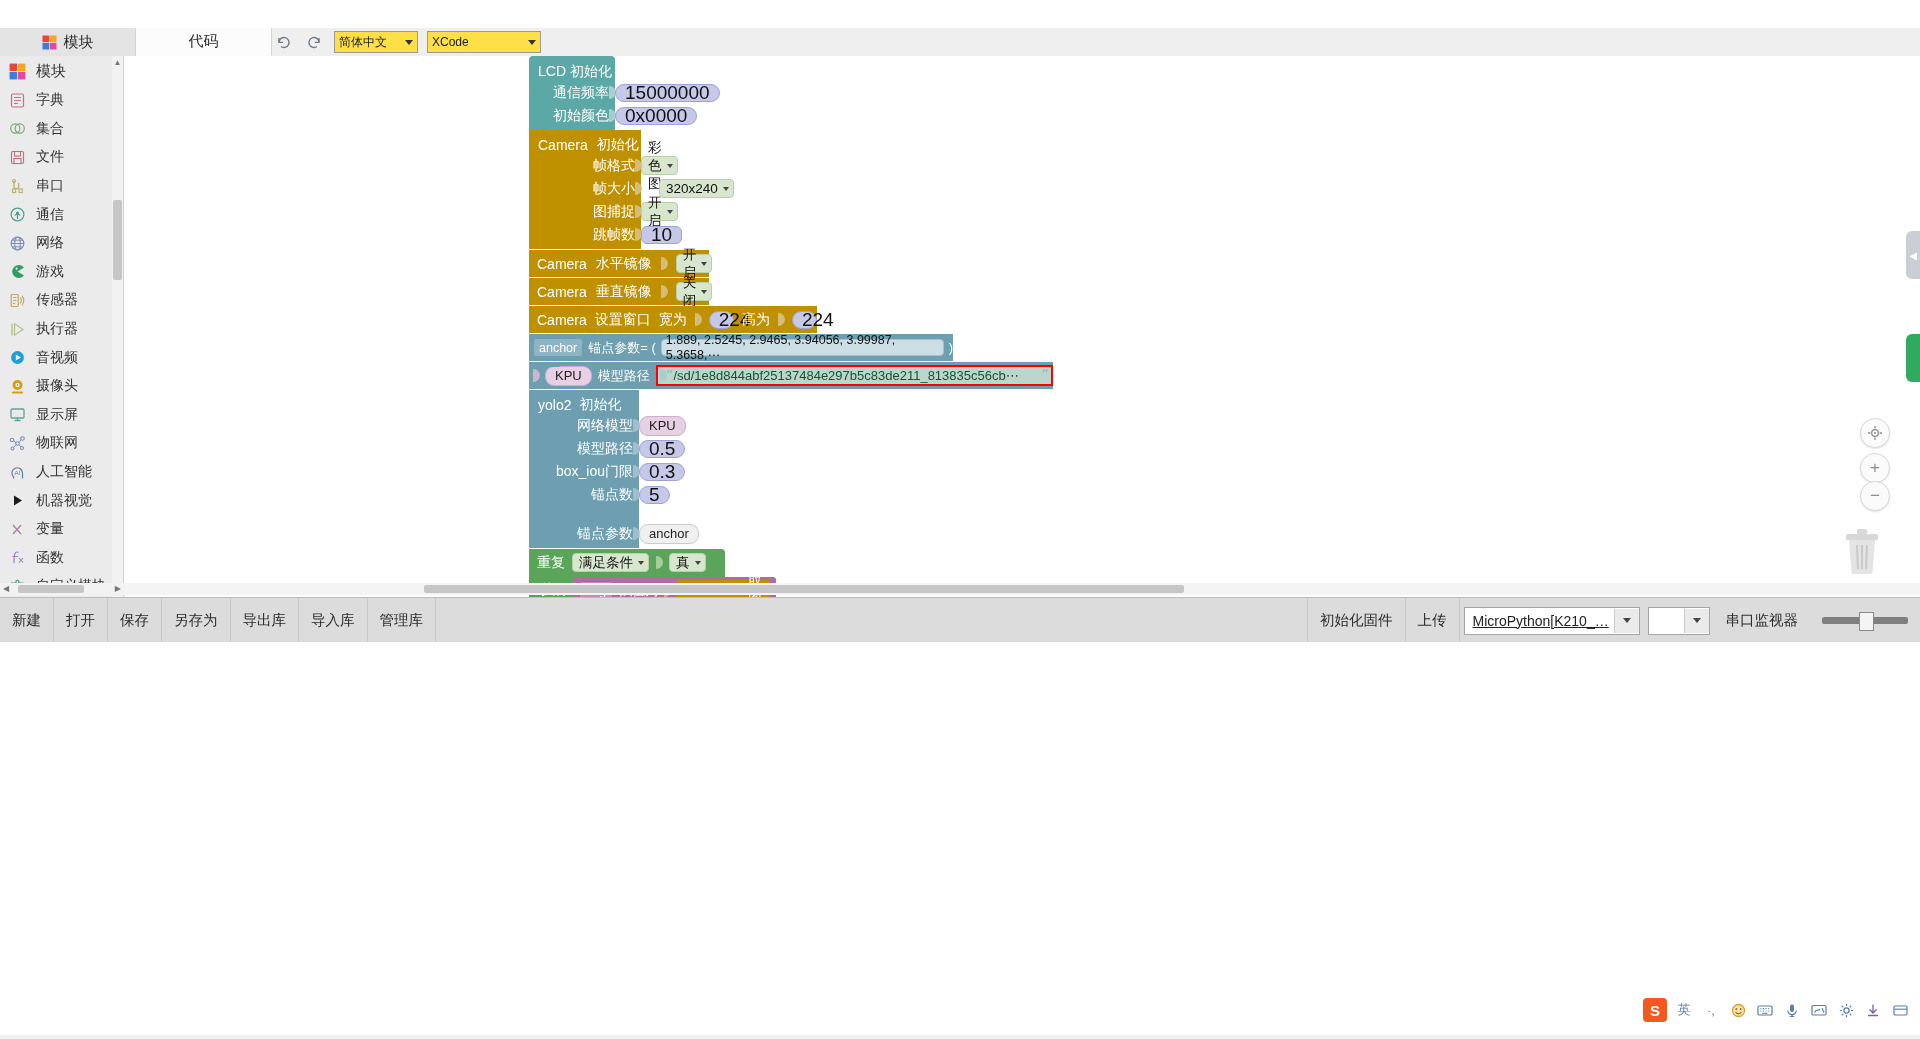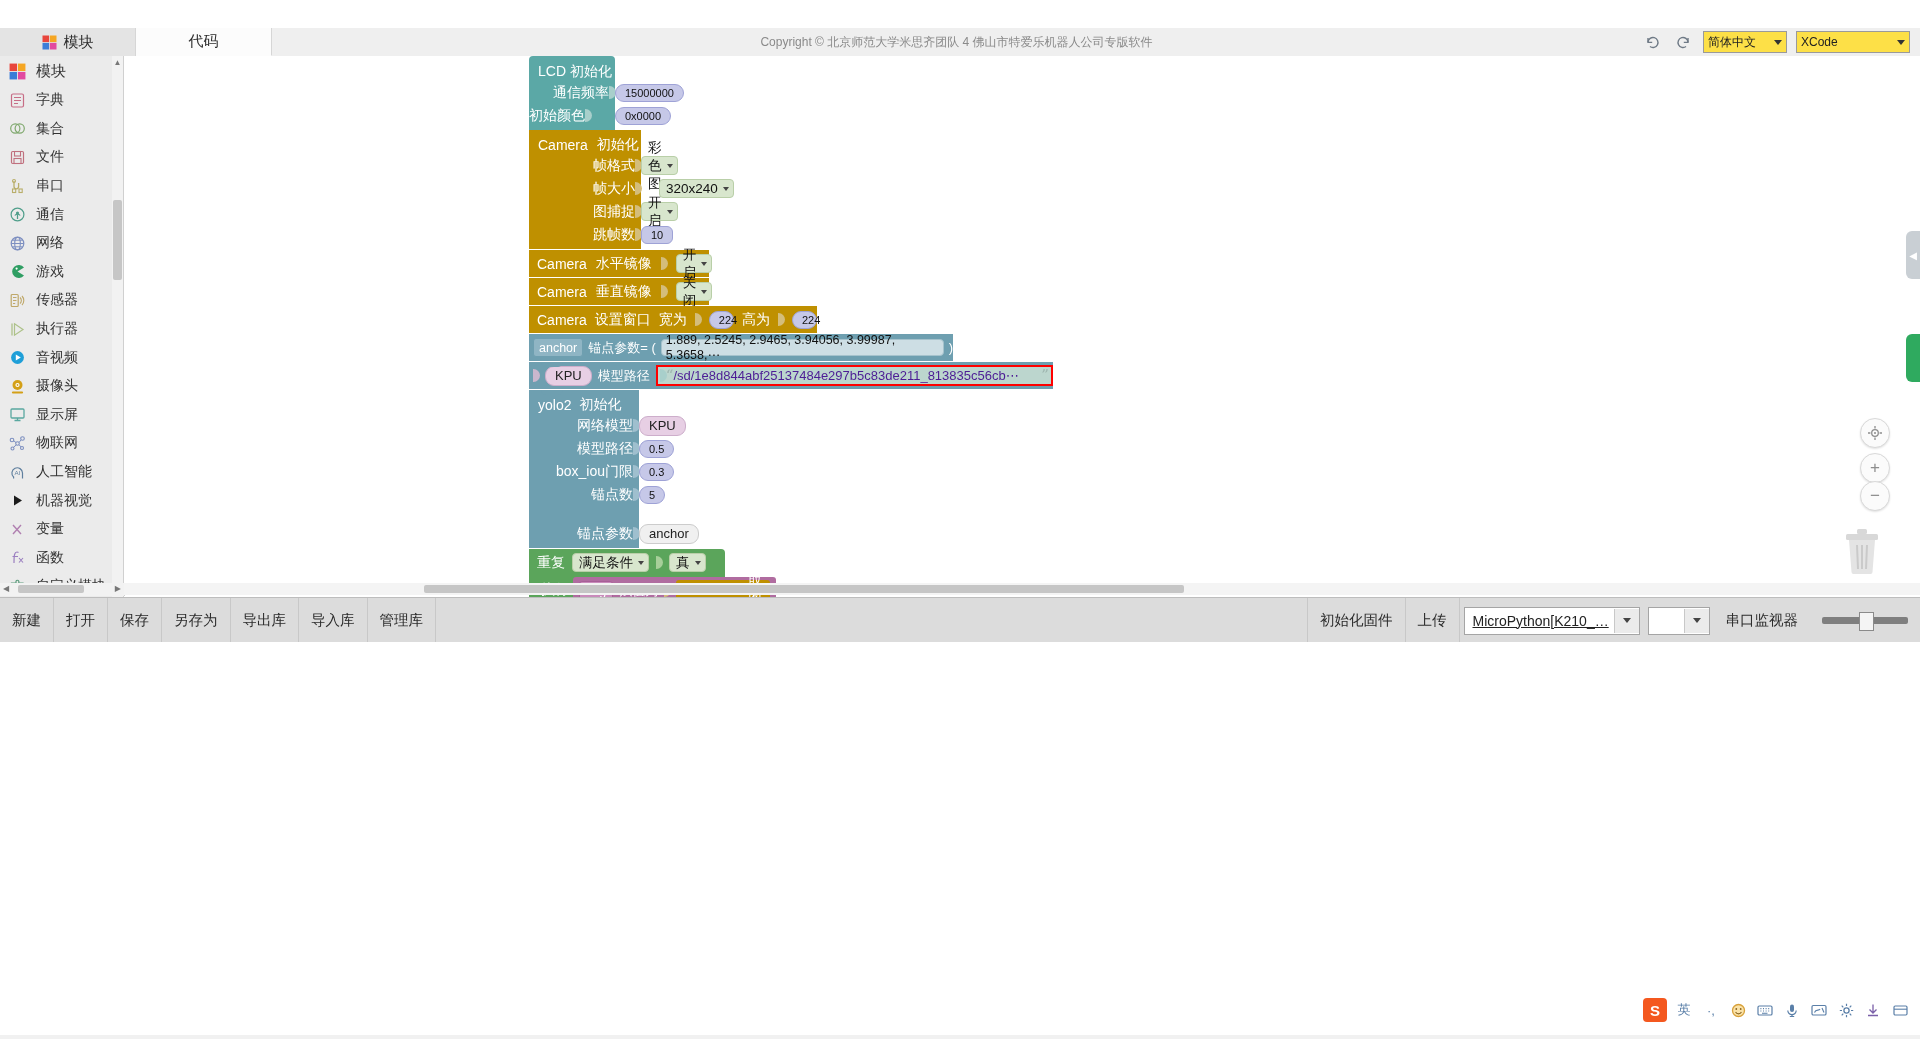--- a/index.html
+++ b/index.html
@@ -107,21 +107,21 @@
     position:absolute;left:12px;top:0;width:22px;height:5px;
     background:inherit;border-radius:0 0 5px 5px;
   }
 
   .row{display:flex;align-items:center;height:21px;}
 
   
   .f-num{
     background:#c6c8e8;border:1px solid #9ea2d6;border-radius:11px;
     height:18px;min-width:22px;padding:0 9px;display:flex;align-items:center;
-    font-size:11px;color:#111;box-sizing:border-box;
+    font-size:19px;color:#111;box-sizing:border-box;
   }
   .f-drop{
     background:#d8e6cd;border:1px solid #b9cfa8;border-radius:4px;
     height:19px;padding:0 15px 0 6px;display:flex;align-items:center;
     font-size:13.5px;color:#111;position:relative;box-sizing:border-box;
   }
   .f-drop::after{
     content:"";position:absolute;right:4px;top:7px;
     border-left:3.5px solid transparent;border-right:3.5px solid transparent;
     border-top:4px solid #444;
@@ -228,21 +228,20 @@
           <rect x="7.9" y="0.5" width="6.6" height="6.6" fill="#f5a623"></rect>
           <rect x="0.5" y="7.9" width="6.6" height="6.6" fill="#3b7dd8"></rect>
           <rect x="7.9" y="7.9" width="6.6" height="6.6" fill="#e24aa0"></rect>
         </svg>
       </span>
       <span>模块</span>
     </div>
     <div class="tab active">
       <span>代码</span>
     </div>
-    <div class="copyright">Copyright © 北京师范大学米思齐团队 4 佛山市特爱乐机器人公司专版软件</div>
     <div class="mb-right">
       <div class="ico-btn">
         <svg width="17" height="17" viewBox="0 0 17 17">
             <path d="M4 8 A5 5 0 1 1 6 12.5" stroke="#6f7a86" stroke-width="1.4" fill="none"></path>
             <path d="M4 4 L4 8.4 L8.2 8.4" stroke="#6f7a86" stroke-width="1.4" fill="none"></path>
           </svg>
       </div>
       <div class="ico-btn">
         <svg width="17" height="17" viewBox="0 0 17 17">
             <path d="M13 8 A5 5 0 1 0 11 12.5" stroke="#6f7a86" stroke-width="1.4" fill="none"></path>
@@ -474,21 +473,21 @@
 
       <div class="stmt" style="background:#5ba8a6;width:86px;border-radius:4px 4px 0 0;padding:5px 0 4px 0;">
         <div class="row" style="padding-left:9px;">
           <span class="blk-label">LCD 初始化</span>
         </div>
         <div class="row" style="justify-content:flex-end;padding-right:0;">
           <span class="blk-label">通信频率</span>
           <span class="plug lcd"></span>
           <span class="f-num" style="position:absolute;left:86px;">15000000</span>
         </div>
-        <div class="row" style="margin-top:2px;">
+        <div class="row" style="justify-content:flex-end;margin-top:2px;">
           <span class="blk-label">初始颜色</span>
           <span class="plug lcd"></span>
           <span class="f-num" style="position:absolute;left:86px;">0x0000</span>
         </div>
       </div>
 
       <div class="stmt" style="background:#bf9000;width:112px;padding:4px 0 4px 0;position:relative;">
         <div class="notch" style="background:#bf9000;"></div>
         <div class="row" style="padding-left:9px;gap:9px;">
           <span class="blk-label">Camera</span>
@@ -562,21 +561,21 @@
 
       <div class="stmt" style="background:#6e9fb0;width:524px;padding:3px 0;position:relative;margin-top:1px;">
         <div class="notch" style="background:#6e9fb0;"></div>
         <div class="row" style="padding-left:4px;gap:6px;">
           <span class="plug" style="background:#cbb7cd;"></span>
           <span class="v-block" style="background:#e7cfe4;border:1px solid #cdaecb;color:#222;height:18px;padding:0 9px;border-radius:9px;font-size:13px;">KPU</span>
           <span class="blk-label" style="font-size:13px;">模型路径</span>
           <span style="display:flex;align-items:center;border:2px solid #ff0000;background:#bcd6ce;height:21px;padding:0 2px;box-sizing:border-box;flex:1;">
             <span class="plug lcd"></span>
             <span class="quote">“</span>
-            <span style="font-size:13px;color:#4c1d95;flex:1;white-space:nowrap;overflow:hidden;">/sd/1e8d844abf25137484e297b5c83de211_813835c56cb⋯</span>
+            <span style="font-size:13px;color:#14532d;flex:1;white-space:nowrap;overflow:hidden;">/sd/1e8d844abf25137484e297b5c83de211_813835c56cb⋯</span>
             <span class="quote">”</span>
           </span>
         </div>
       </div>
 
       <div class="stmt" style="background:#6e9fb0;width:110px;padding:4px 0;position:relative;margin-top:1px;">
         <div class="notch" style="background:#6e9fb0;"></div>
         <div class="row" style="padding-left:9px;gap:8px;">
           <span class="blk-label">yolo2</span>
           <span class="blk-label">初始化</span>

